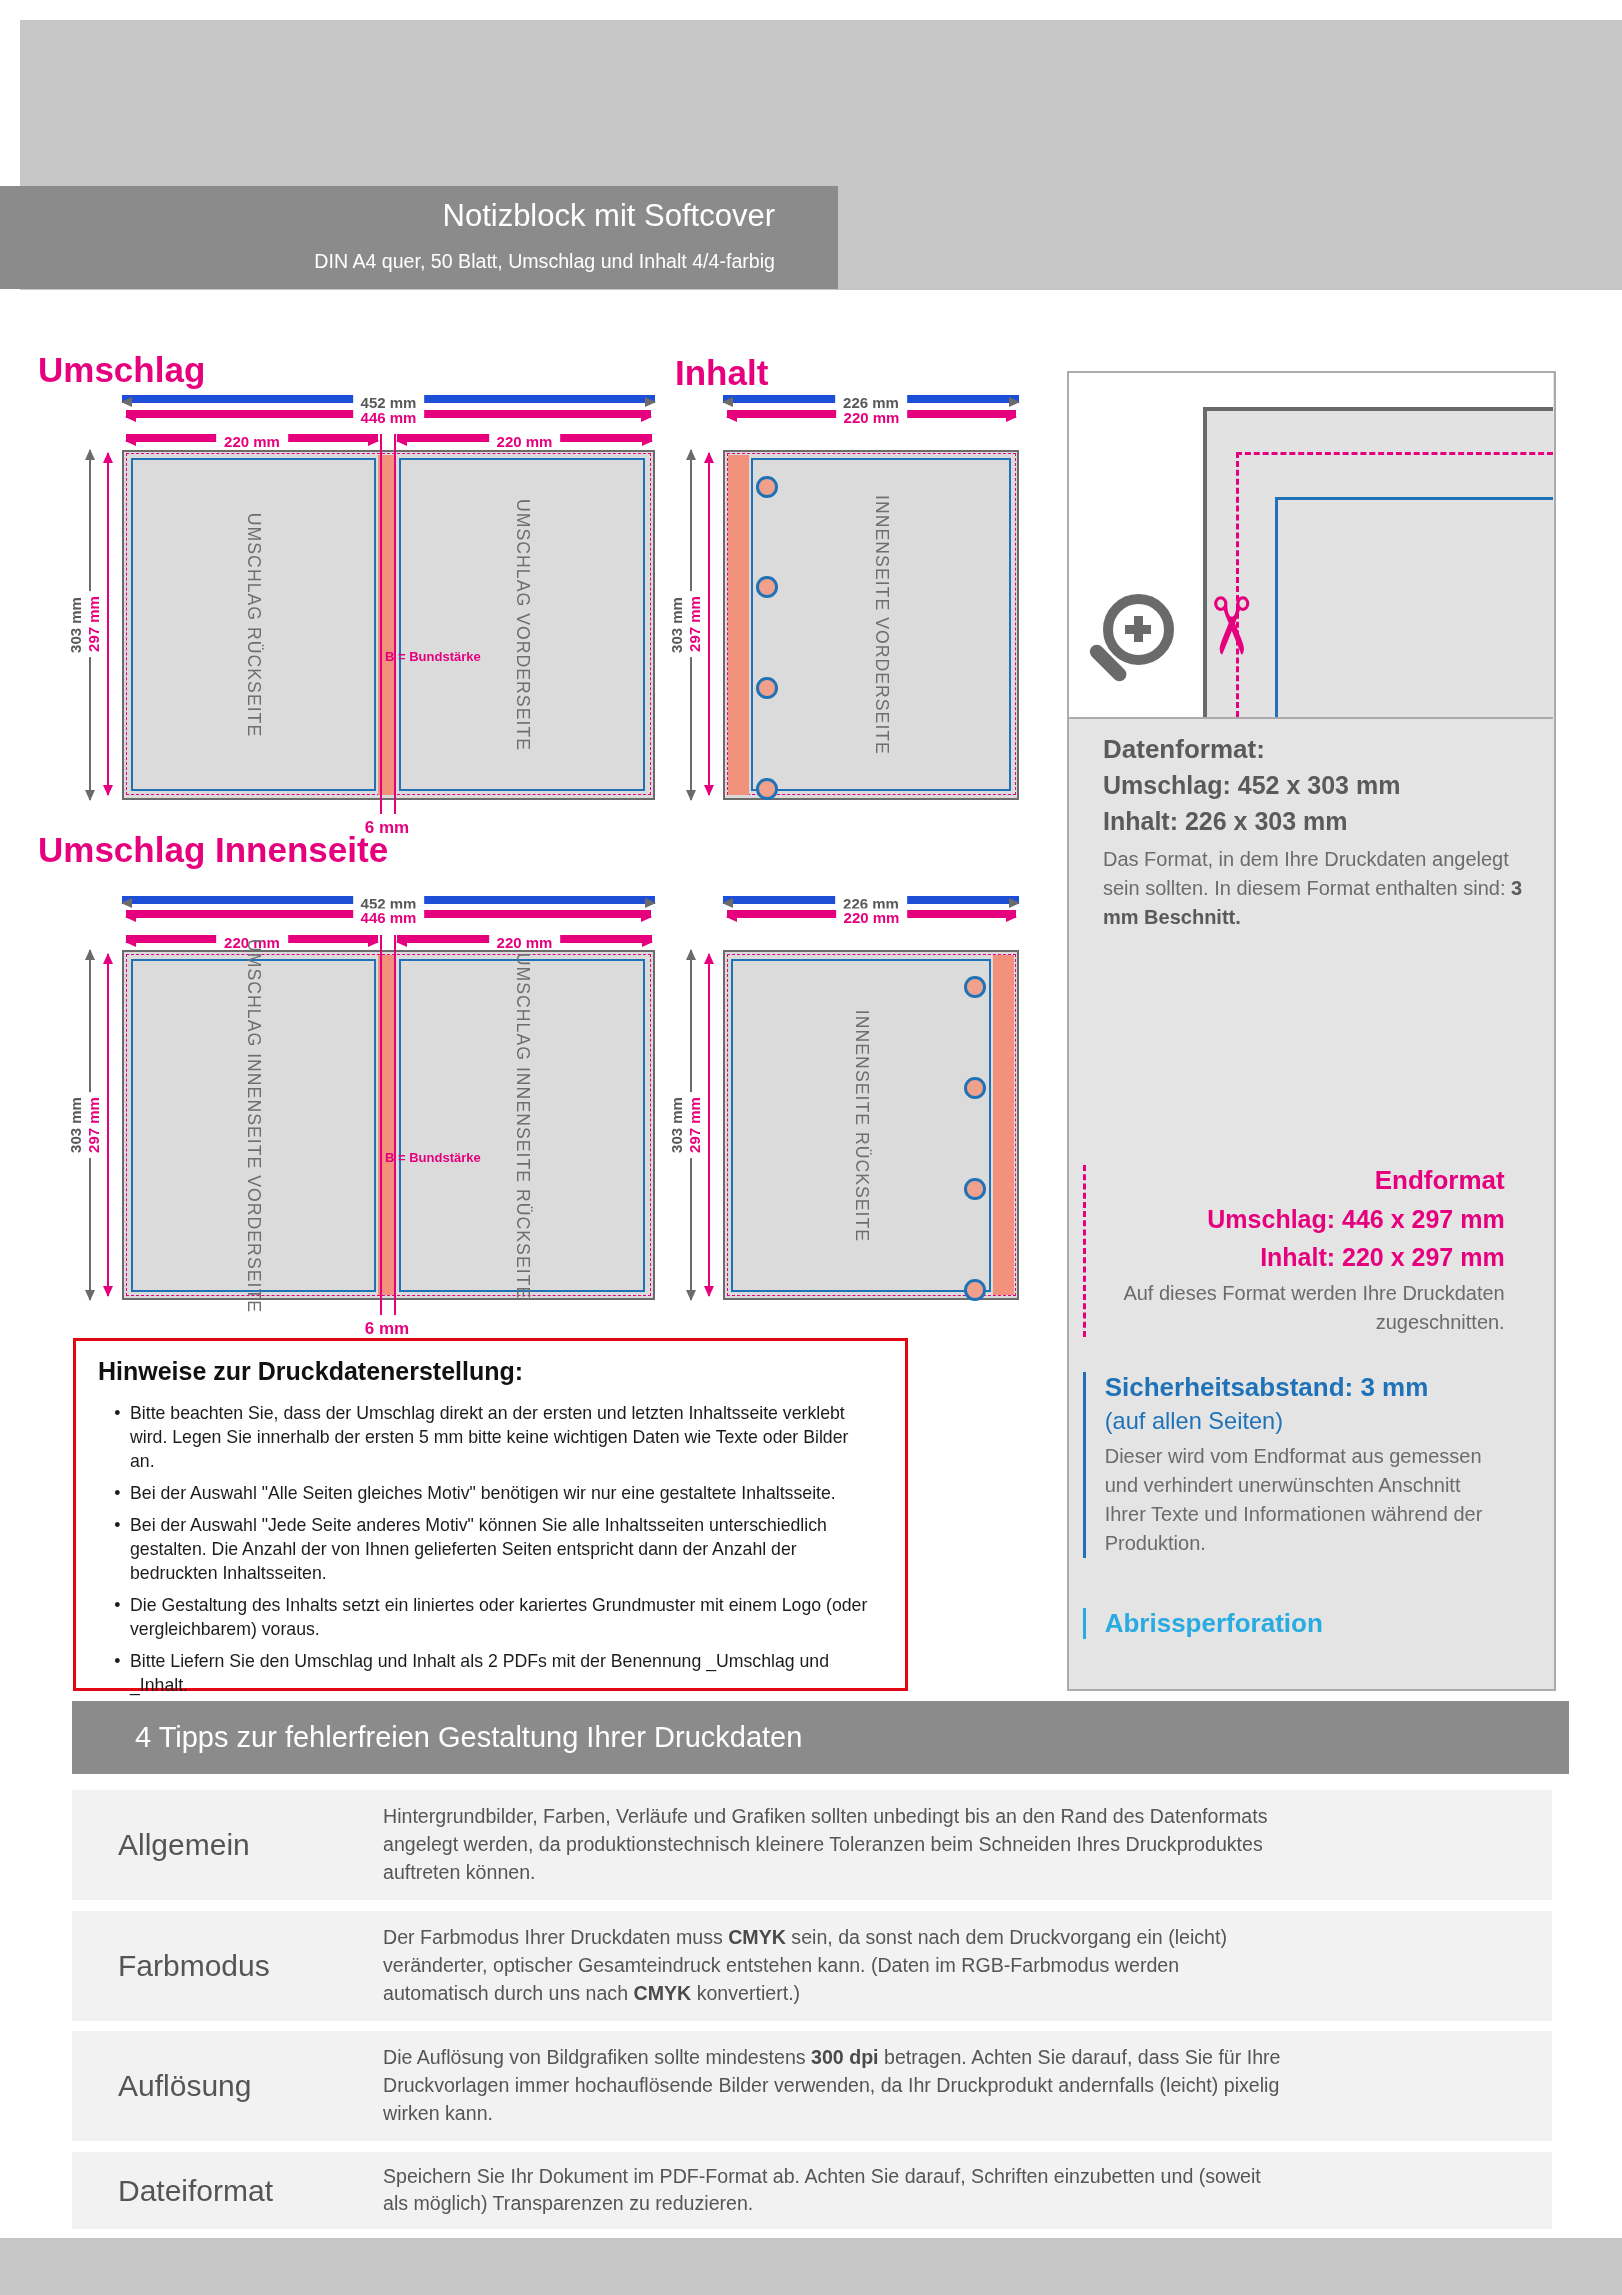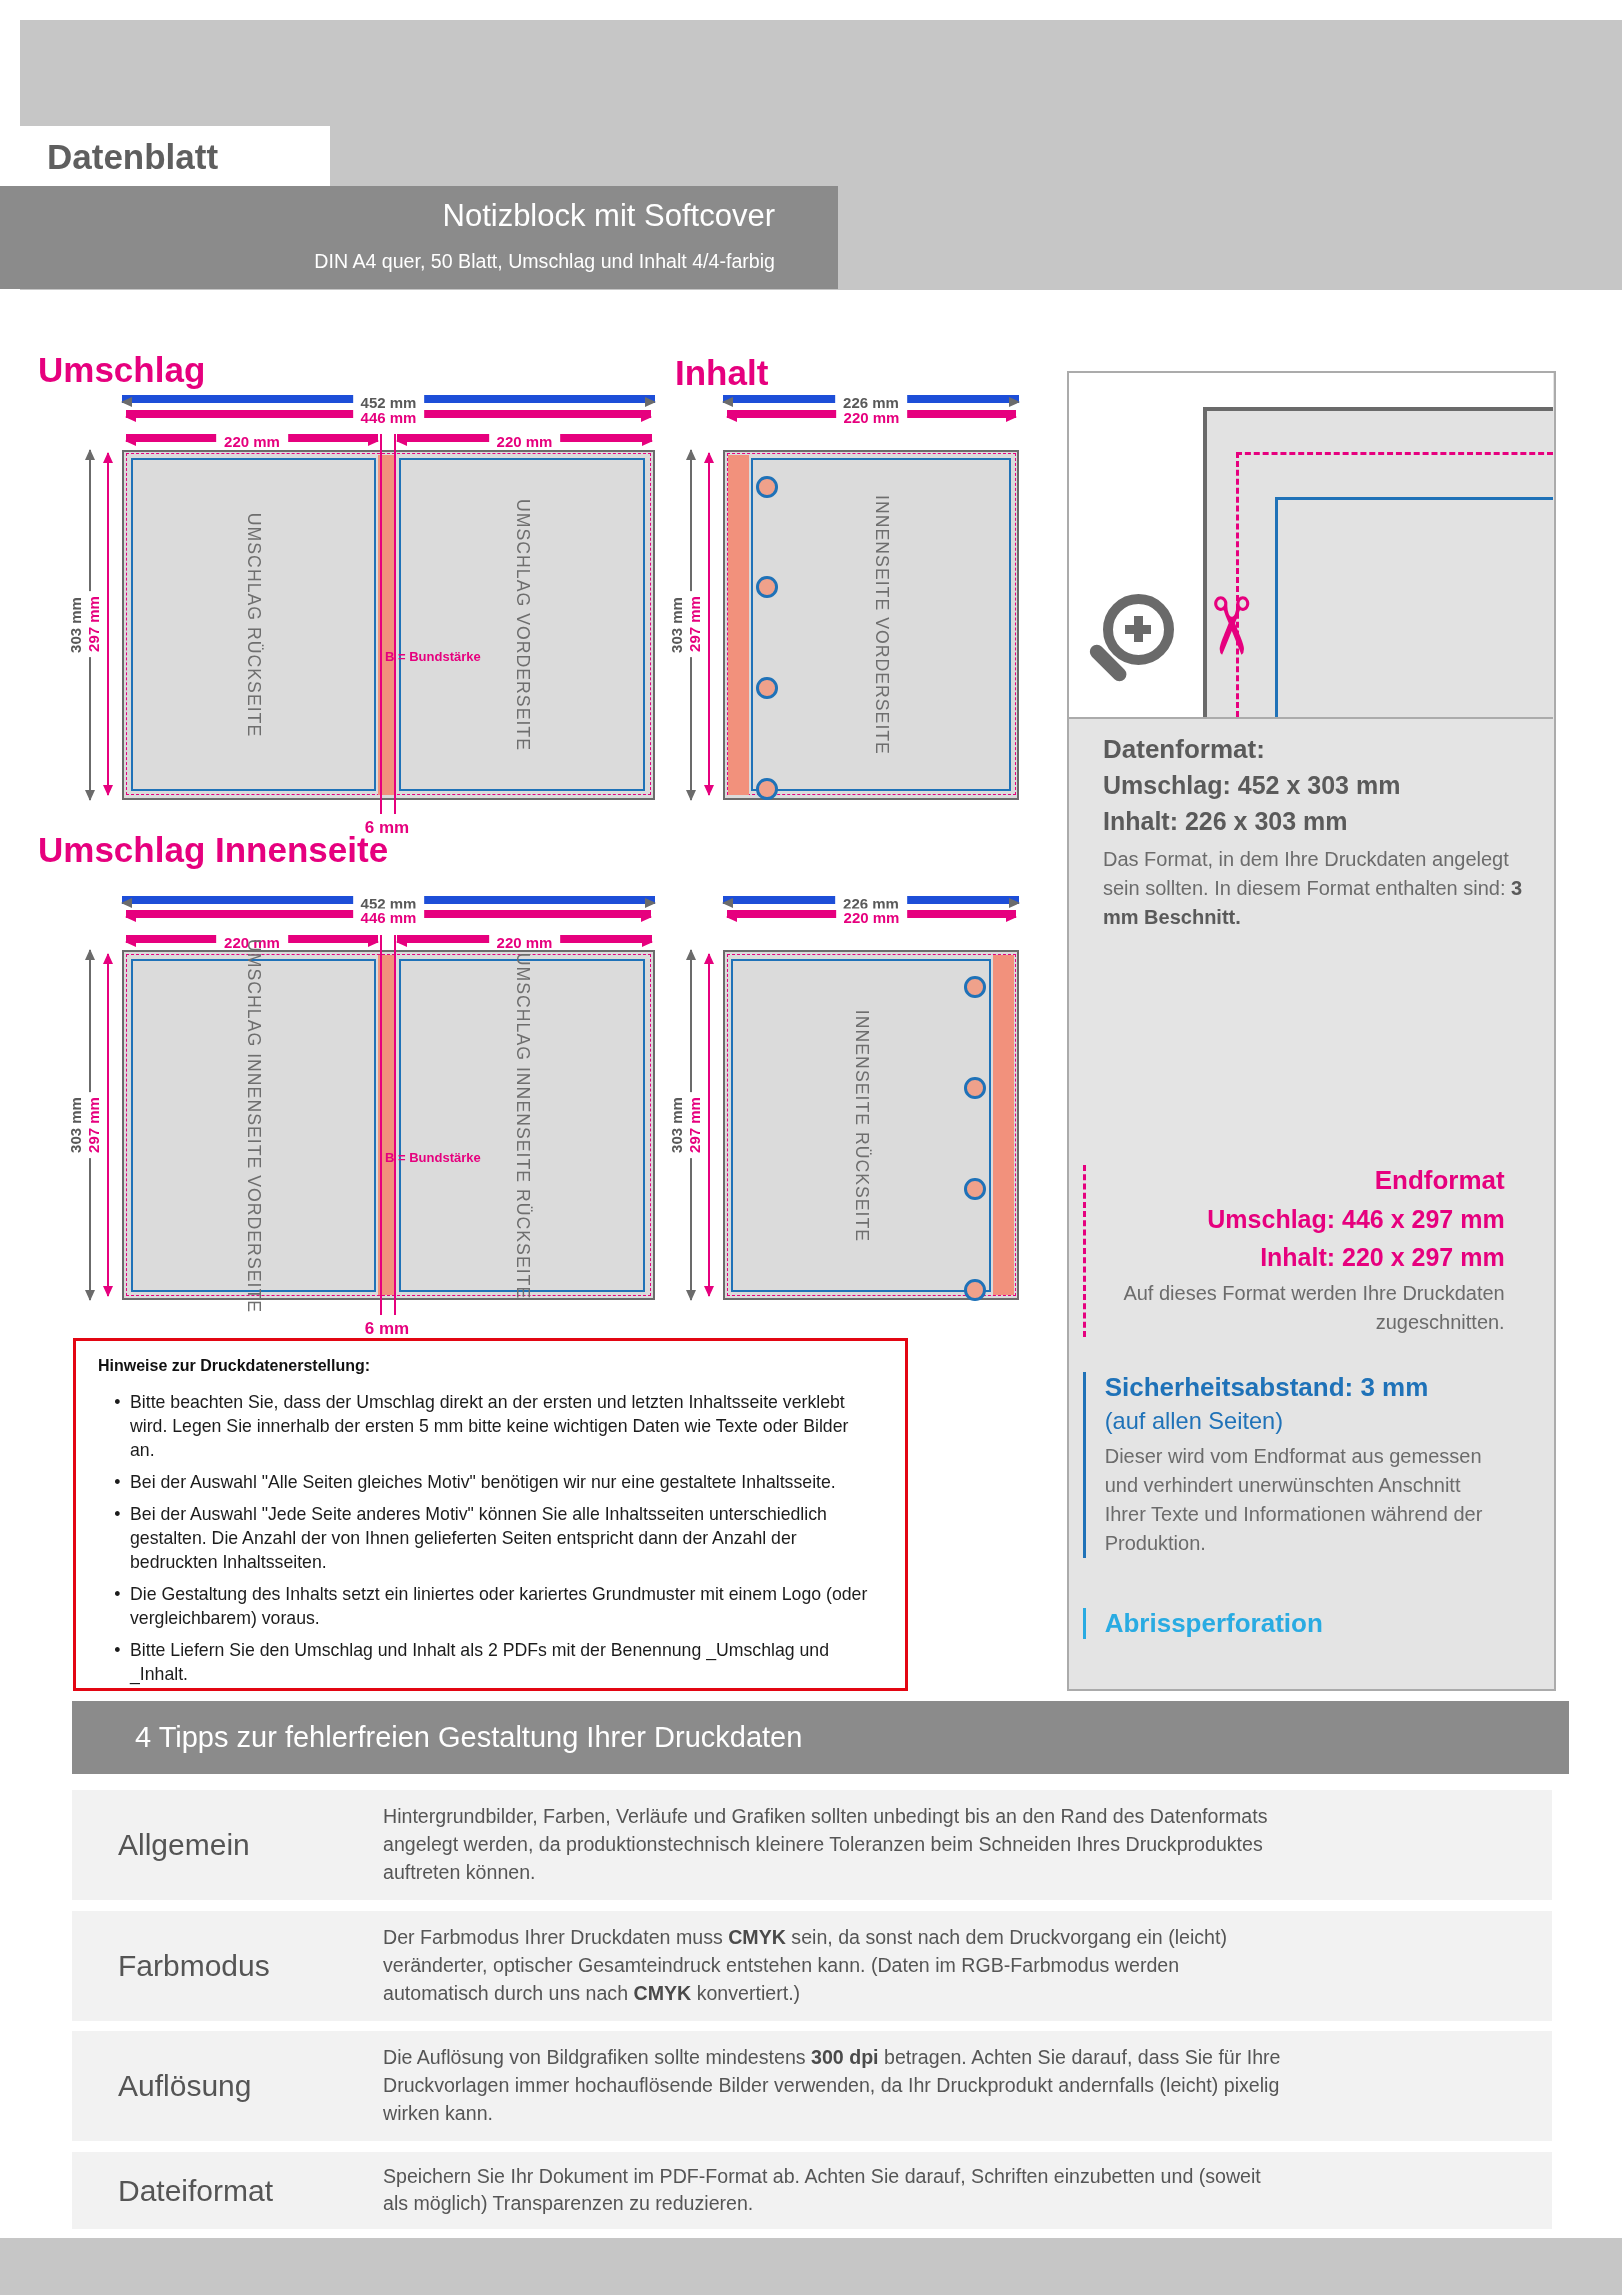--- a/index.html
+++ b/index.html
@@ -45,21 +45,21 @@
   .dimv.mag .dlbl{color:#e6007e;}
   .dimv.mag .au{border-bottom-color:#e6007e;}
   .dimv.mag .ad{border-top-color:#e6007e;}
   .spinenote{position:absolute;font-size:13px;font-weight:bold;color:#e6007e;white-space:nowrap;}
   .mm6{position:absolute;transform:translateX(-50%);font-size:17px;font-weight:bold;color:#e6007e;white-space:nowrap;}
   .hole{position:absolute;width:15.7px;height:15.7px;border:3.9px solid #1f72b8;border-radius:50%;background:#efa18b;}
 
   
   .redbox{position:absolute;left:73px;top:1338px;width:835px;height:353px;border:3.3px solid #e30613;
           background:#fff;box-sizing:border-box;padding:15.7px 22px;}
-  .redbox h3{margin:0 0 6.5px 0;font-size:16px;color:#111;}
+  .redbox h3{margin:0 0 6.5px 0;font-size:25px;color:#111;}
   .redbox ul{margin:15px;padding:0;list-style:none;}
   .redbox li{position:relative;padding-left:17px;font-size:17.7px;line-height:1.36;color:#1c1c1c;margin-top:7.9px;}
   .redbox li::before{content:"•";position:absolute;left:1.3px;top:0;}
 
   
   .panel{position:absolute;left:1067px;top:371px;width:489px;height:1320px;background:#e4e4e4;
          border:2.6px solid #ababab;box-sizing:border-box;}
   .whitebox{position:absolute;left:0;top:0;width:484px;height:346px;background:#fff;border-bottom:2.6px solid #ababab;box-sizing:border-box;}
   .mag-circle{position:absolute;left:34px;top:221px;width:51px;height:51px;border:10.5px solid #6a6a6a;border-radius:50%;}
   .mag-circle::before{content:"";position:absolute;left:12.4px;top:21px;width:26px;height:8.5px;background:#6a6a6a;}
@@ -97,23 +97,20 @@
                  font-size:19.6px;line-height:1.42;color:#555;}
   .tiprow .ttext b{color:#4a4a4a;}
   .footer{position:absolute;left:0;top:2238px;width:1623px;height:58px;background:#c6c6c6;}
 </style>
 </head>
 <body>
 
 <div class="page">
 
   <div class="hdr-gray"></div>
-  <div class="hdr-white">
-    <span>Datenblatt</span>
-  </div>
   <div class="hdr-band">
     <span class="t1">Notizblock mit Softcover</span>
     <span class="t2">DIN A4 quer, 50 Blatt, Umschlag und Inhalt 4/4-farbig</span>
   </div>
 
   <div class="dtitle" style="left:38px;top:350px;">Umschlag</div>
 
   <div class="dimh" style="left:122px;top:395px;width:533px;">
     <i class="al"></i>
       <i class="ar"></i>

